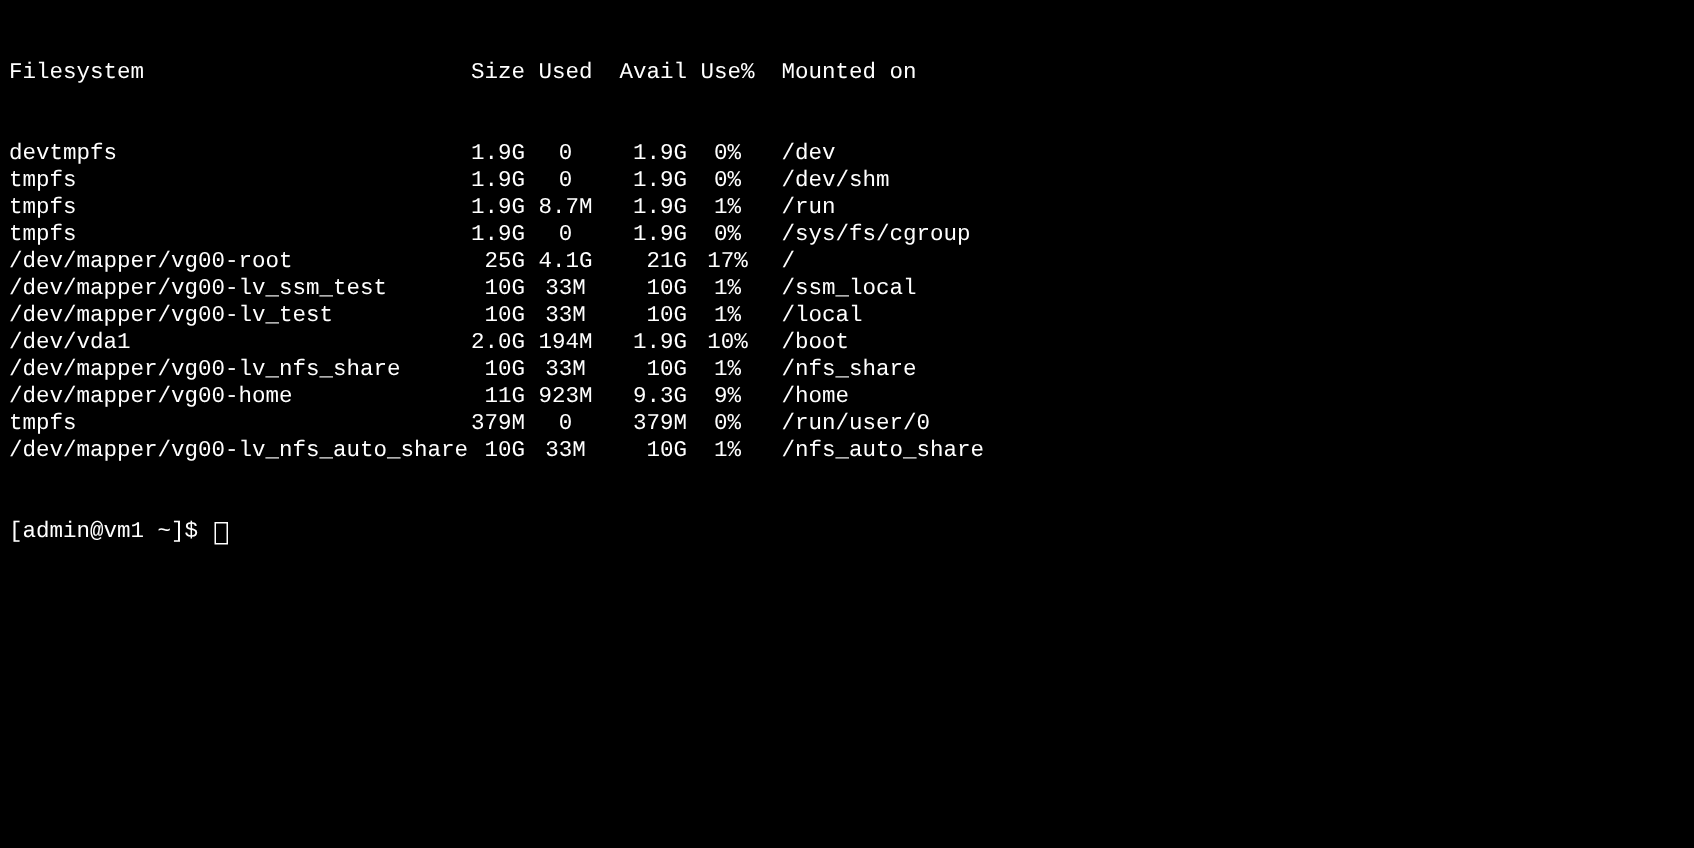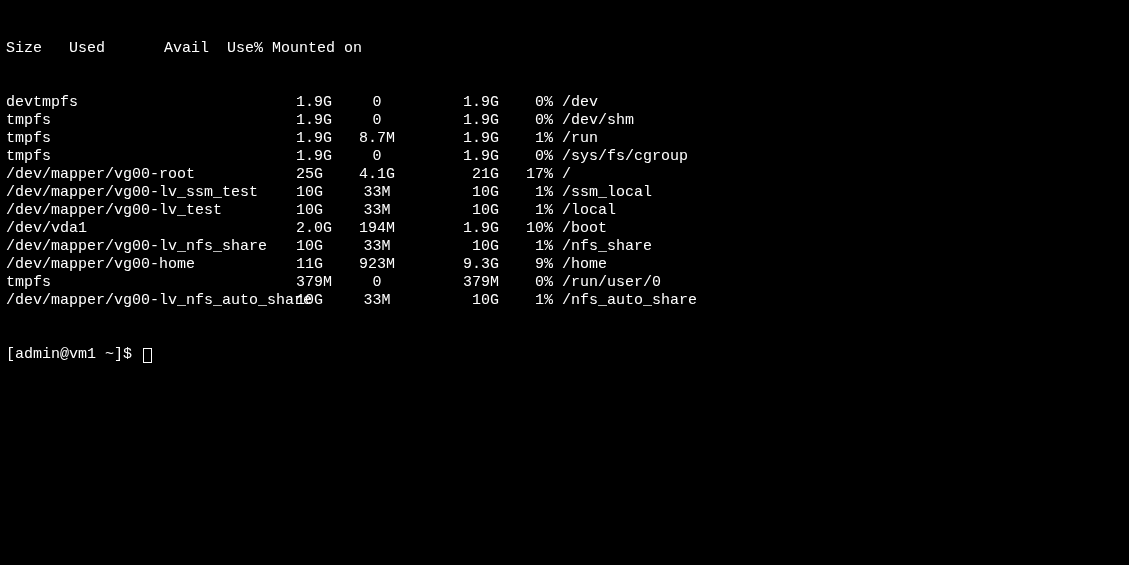--- a/index.html
+++ b/index.html
@@ -26,28 +26,28 @@
       width: 9px;
       height: 15px;
       border: 1px solid #ffffff;
       vertical-align: text-bottom;
       margin-left: 2px;
     }
     .row {
       display: flex;
     }
     .col-fs { width: 290px; }
-    .col-size { width: 54px; }
+    .col-size { width: 54px; text-align: right; }
     .col-used { width: 54px; text-align: center; }
-    .col-avail { width: 54px; text-align: right; margin-left: 41px; }
-    .col-usepct { width: 54px; text-align: right; }
+    .col-avail { width: 54px; text-align: right; }
+    .col-usepct { width: 54px; text-align: center; }
     .col-mount { padding-left: 9px; }
   </style>
 </head>
 <body>
 
 <div class="terminal">
   <div class="row">
-    <span class="col-size">Size</span><span class="col-used">Used</span><span class="col-avail">Avail</span><span class="col-usepct">Use%</span><span class="col-mount">Mounted on</span>
+    <span class="col-fs">Filesystem</span><span class="col-size">Size</span><span class="col-used">Used</span><span class="col-avail">Avail</span><span class="col-usepct">Use%</span><span class="col-mount">Mounted on</span>
   </div>
   <div id="rows-container"><div class="row"><span class="col-fs">devtmpfs</span><span class="col-size">1.9G</span><span class="col-used">0</span><span class="col-avail">1.9G</span><span class="col-usepct">0%</span><span class="col-mount">/dev</span></div><div class="row"><span class="col-fs">tmpfs</span><span class="col-size">1.9G</span><span class="col-used">0</span><span class="col-avail">1.9G</span><span class="col-usepct">0%</span><span class="col-mount">/dev/shm</span></div><div class="row"><span class="col-fs">tmpfs</span><span class="col-size">1.9G</span><span class="col-used">8.7M</span><span class="col-avail">1.9G</span><span class="col-usepct">1%</span><span class="col-mount">/run</span></div><div class="row"><span class="col-fs">tmpfs</span><span class="col-size">1.9G</span><span class="col-used">0</span><span class="col-avail">1.9G</span><span class="col-usepct">0%</span><span class="col-mount">/sys/fs/cgroup</span></div><div class="row"><span class="col-fs">/dev/mapper/vg00-root</span><span class="col-size">25G</span><span class="col-used">4.1G</span><span class="col-avail">21G</span><span class="col-usepct">17%</span><span class="col-mount">/</span></div><div class="row"><span class="col-fs">/dev/mapper/vg00-lv_ssm_test</span><span class="col-size">10G</span><span class="col-used">33M</span><span class="col-avail">10G</span><span class="col-usepct">1%</span><span class="col-mount">/ssm_local</span></div><div class="row"><span class="col-fs">/dev/mapper/vg00-lv_test</span><span class="col-size">10G</span><span class="col-used">33M</span><span class="col-avail">10G</span><span class="col-usepct">1%</span><span class="col-mount">/local</span></div><div class="row"><span class="col-fs">/dev/vda1</span><span class="col-size">2.0G</span><span class="col-used">194M</span><span class="col-avail">1.9G</span><span class="col-usepct">10%</span><span class="col-mount">/boot</span></div><div class="row"><span class="col-fs">/dev/mapper/vg00-lv_nfs_share</span><span class="col-size">10G</span><span class="col-used">33M</span><span class="col-avail">10G</span><span class="col-usepct">1%</span><span class="col-mount">/nfs_share</span></div><div class="row"><span class="col-fs">/dev/mapper/vg00-home</span><span class="col-size">11G</span><span class="col-used">923M</span><span class="col-avail">9.3G</span><span class="col-usepct">9%</span><span class="col-mount">/home</span></div><div class="row"><span class="col-fs">tmpfs</span><span class="col-size">379M</span><span class="col-used">0</span><span class="col-avail">379M</span><span class="col-usepct">0%</span><span class="col-mount">/run/user/0</span></div><div class="row"><span class="col-fs">/dev/mapper/vg00-lv_nfs_auto_share</span><span class="col-size">10G</span><span class="col-used">33M</span><span class="col-avail">10G</span><span class="col-usepct">1%</span><span class="col-mount">/nfs_auto_share</span></div></div>
   <div><span>[admin@vm1 ~]$ </span><span class="cursor"></span></div>
 </div>
 
 </body></html>

